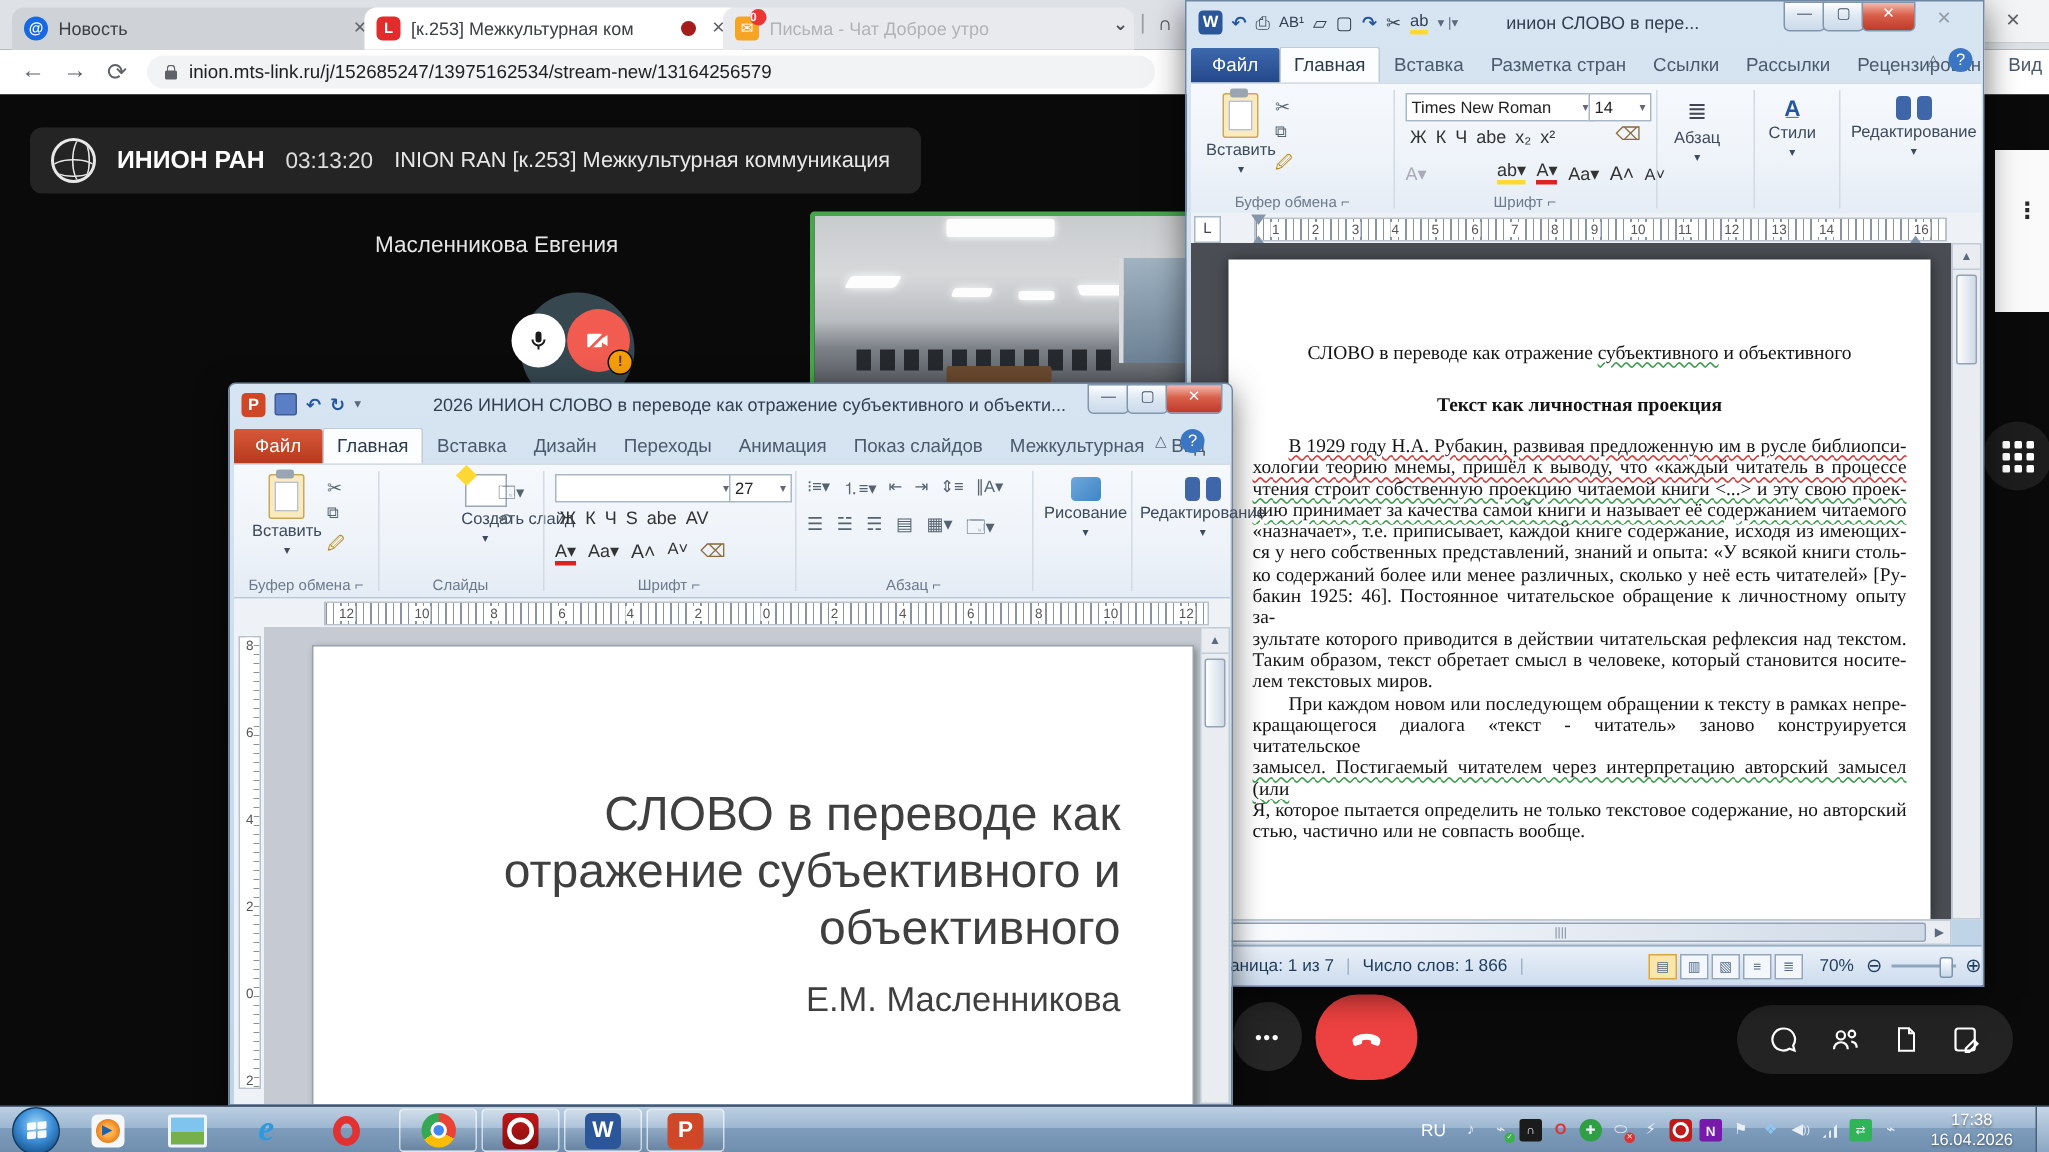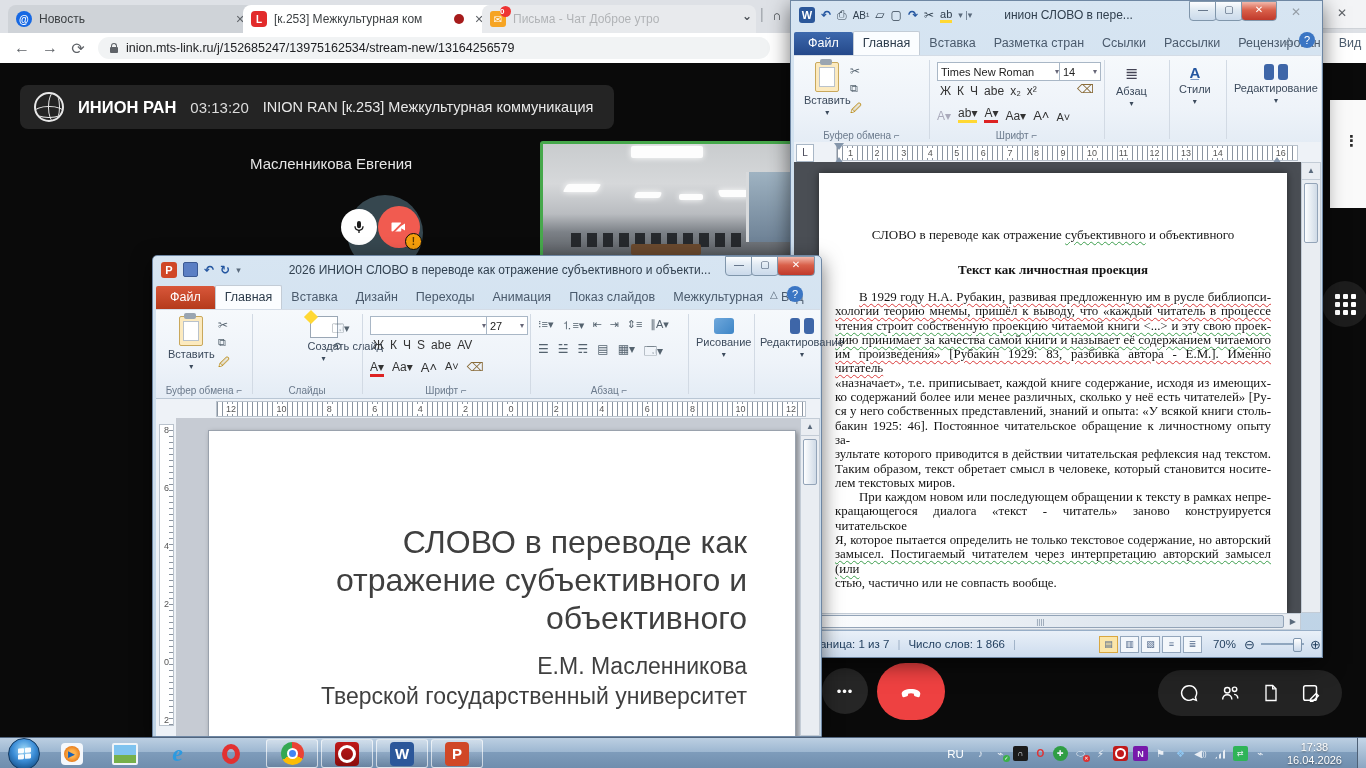--- a/index.html
+++ b/index.html
@@ -307,21 +307,21 @@
       <span class="fmt b">Ж</span>
           <span class="fmt i">К</span>
           <span class="fmt u">Ч</span>
           <span class="fmt s">abe</span>
           <span class="fmt">x₂</span>
           <span class="fmt">x²</span>
         </div>
       <span class="abs" style="left:283px;top:26px;font-size:12px;color:#8a6d3b;">⌫</span>
       <div class="abs" style="left:143px;top:50px;display:flex;gap:7px;font-size:12px;color:#333;align-items:flex-end;">
         <span style="color:#aab;">A▾</span>
-        <span style="border-bottom:3px solid #ffd834;">ab▾</span>
+        <span style="border-bottom:3px solid #ffd834;margin-left:40px;">ab▾</span>
         <span style="border-bottom:3px solid #d22;">A▾</span>
         <span>Aa▾</span>
         <span style="font-size:13px;">А˄</span>
         <span style="font-size:11px;">А˅</span>
       </div>
       <div class="rgroup-label" style="left:135px;width:175px;"><span>Шрифт</span> ⌐</div>
       <span class="gsep" style="left:310px;"></span>
 
       <div class="abs bigbtn" style="left:322px;top:8px;">
         <span style="font-size:16px;color:#445;">≣</span>
@@ -371,32 +371,31 @@
     <div class="abs" style="left:3px;top:161px;width:507px;height:451px;background:#4a4e54;overflow:hidden;">
       <div class="abs" style="left:25px;top:11px;width:468px;height:440px;background:#fff;box-shadow:0 0 8px rgba(0,0,0,.5);">
         <div style="margin:54px 16px 0;text-align:center;font-family:'Liberation Serif','DejaVu Serif',serif;font-size:13px;color:#141414;"><span>СЛОВО в переводе как отражение </span><span class="sqg">субъективного</span><span> и объективного</span></div>
         <div style="margin:19px 16px 0;text-align:center;font-family:'Liberation Serif','DejaVu Serif',serif;font-size:13px;font-weight:bold;color:#141414;">Текст как личностная проекция</div>
         <div style="margin:12px 16px 0;">
 
         <div class="docline ind sqr">В 1929 году Н.А. Рубакин, развивая предложенную им в русле библиопси-</div>
             <div class="docline sqr">хологии теорию мнемы,  пришёл к выводу, что «каждый читатель в процессе</div>
             <div class="docline sqg">чтения строит собственную проекцию читаемой книги &lt;...&gt; и эту свою проек-</div>
             <div class="docline sqg">цию принимает за качества самой книги и называет её содержанием читаемого</div>
-            <div class="docline sqr">им произведения» [Рубакин 1929: 83, разбивка автора - Е.М.]. Именно читатель</div>
             <div class="docline">«назначает», т.е. приписывает, каждой книге содержание, исходя из имеющих-</div>
+            <div class="docline">ся у него собственных представлений, знаний и опыта: «У всякой книги столь-</div>
             <div class="docline">ко содержаний более или менее различных, сколько у неё есть читателей» [Ру-</div>
-            <div class="docline">ся у него собственных представлений, знаний и опыта: «У всякой книги столь-</div>
             <div class="docline">бакин 1925: 46]. Постоянное читательское обращение к личностному опыту за-</div>
             <div class="docline">зультате которого приводится в действии читательская рефлексия над текстом.</div>
             <div class="docline">Таким образом, текст обретает смысл в человеке, который становится носите-</div>
             <div class="docline end">лем текстовых миров.</div>
             <div class="docline ind">При каждом новом или последующем обращении к тексту в рамках непре-</div>
             <div class="docline">кращающегося диалога «текст - читатель» заново конструируется читательское</div>
+            <div class="docline sqg">замысел. Постигаемый читателем через интерпретацию авторский замысел (или</div>
             <div class="docline">Я, которое пытается определить не только текстовое содержание, но авторский</div>
-            <div class="docline sqg">замысел. Постигаемый читателем через интерпретацию авторский замысел (или</div>
             <div class="docline end">стью, частично или не совпасть вообще.</div>
           </div>
       </div>
     </div>
 
     <div class="abs scrollbar" style="left:510px;top:161px;width:20px;height:451px;box-sizing:border-box;">
       <div style="height:16px;text-align:center;font-size:8px;color:#5a6a7c;border-bottom:1px solid #c3ccd6;line-height:15px;">▲</div>
       <div class="scrollthumb" style="margin:3px 2px;height:58px;"></div>
     </div>
 
@@ -567,21 +566,20 @@
           <span style="background:#fff;">4</span>
           <span style="background:#fff;">2</span>
           <span style="background:#fff;">0</span>
           <span style="background:#fff;">2</span>
         </div>
     </div>
     <div class="abs" style="left:23px;top:162px;width:644px;height:318px;background:#c6cbd3;overflow:hidden;">
       <div class="abs slide" style="left:32px;top:12px;width:586px;height:440px;">
         <div class="abs slidetitle" style="left:110px;top:92px;width:428px;">СЛОВО в переводе как отражение субъективного и объективного</div>
         <div class="abs slidesub" style="left:110px;top:222px;width:428px;">Е.М. Масленникова</div>
-        <div class="abs slidesub" style="left:80px;top:252px;width:458px;">Тверской государственный университет</div>
       </div>
 
       <div class="abs scrollbar" style="left:624px;top:0;width:20px;height:318px;box-sizing:border-box;">
         <div style="height:16px;text-align:center;font-size:8px;color:#5a6a7c;border-bottom:1px solid #c3ccd6;line-height:15px;">▲</div>
         <div class="scrollthumb" style="margin:3px 2px;height:44px;"></div>
       </div>
     </div>
   </div>
 
   <div class="abs taskbar">

